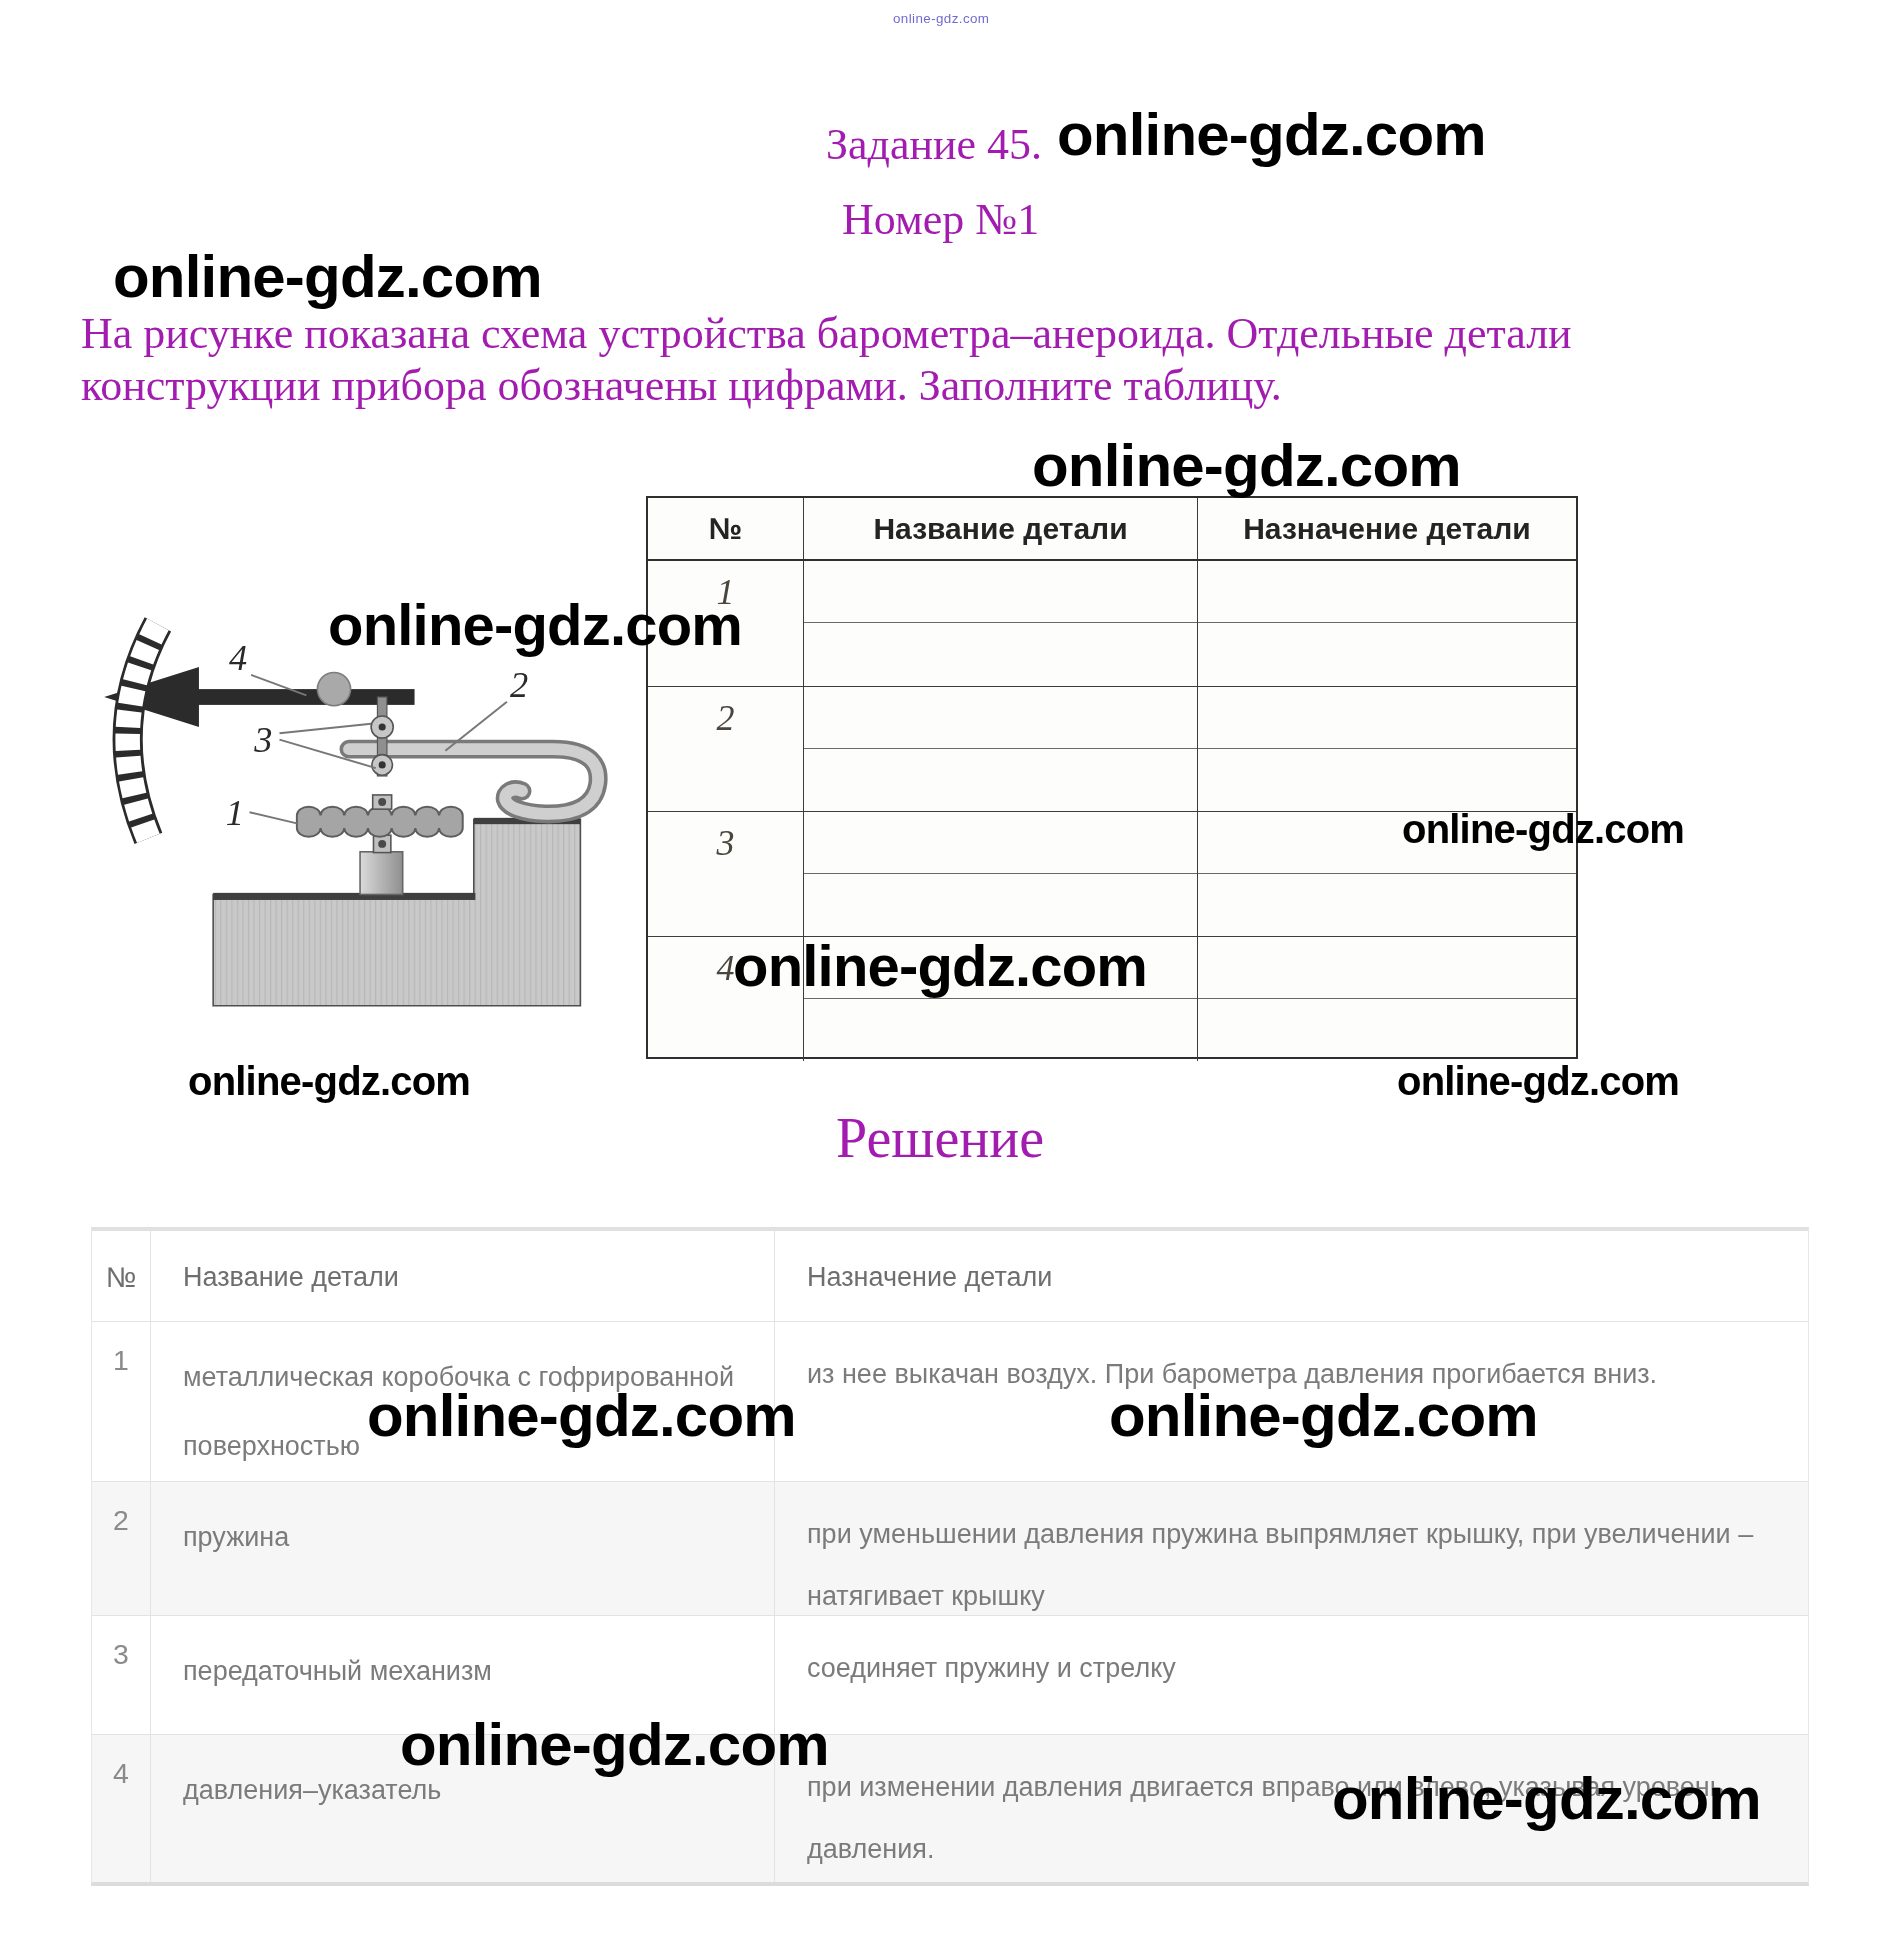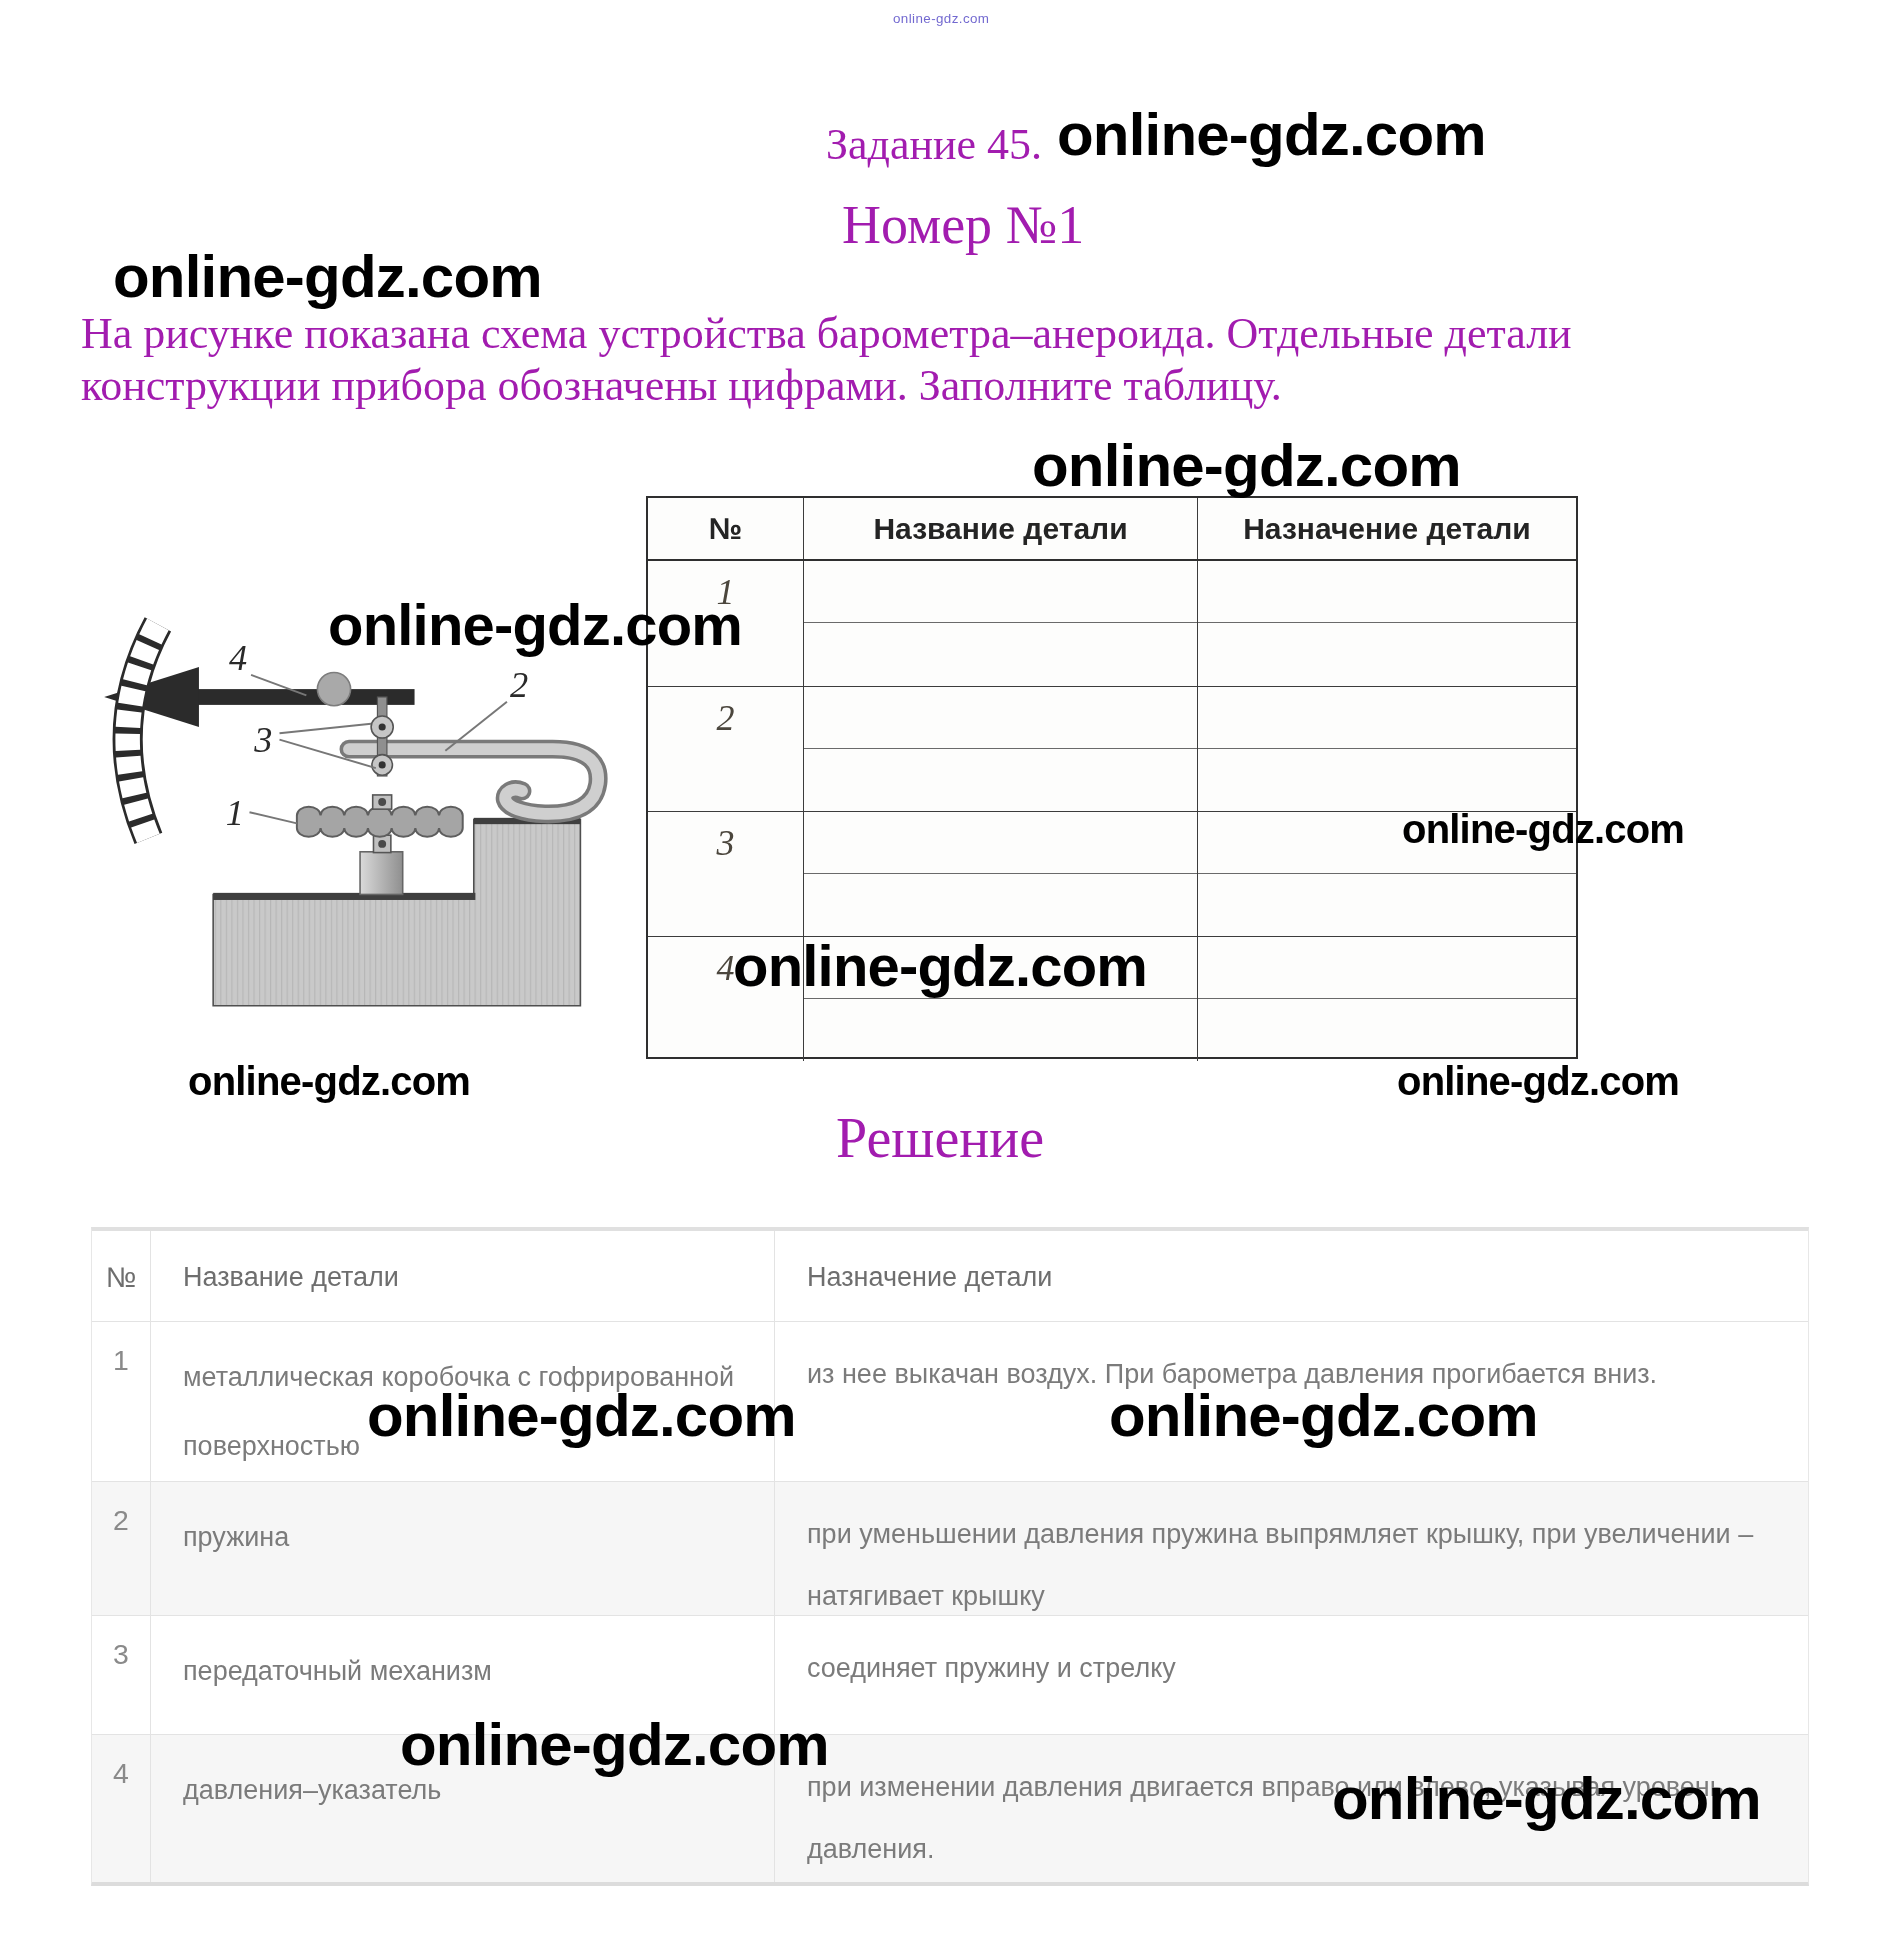--- a/index.html
+++ b/index.html
@@ -12,21 +12,21 @@
   .wm { position:absolute; font-family:"Liberation Sans", sans-serif; font-weight:bold;
         color:#000; white-space:nowrap; z-index:6; letter-spacing:-0.8px; }
   .wm-76 { font-size:60px; }
   .wm-74 { font-size:58px; }
   .wm-50 { font-size:40px; }
   .wm-top { font-size:13.4px; font-weight:normal; color:#5a4fc8; letter-spacing:0.4px; opacity:.85; }
 
   
   .serif { font-family:Liberation Serif, serif; color:#a21caf; white-space:nowrap; }
   .title-prefix { font-size:44px; }
-  .subtitle { font-size:54px; }
+  .subtitle { font-size:44px; }
   .intro { font-size:44px; }
   .solution-heading { font-size:56px; }
 
   
   .qtable { position:absolute; left:646px; top:496px; width:932px; height:563px;
             border:2.4px solid #2f2f2f; box-sizing:border-box; background:#fdfdfc; z-index:2; }
   .qheader { display:flex; height:63px; border-bottom:2.4px solid #2f2f2f; box-sizing:border-box; }
   .qhcell { font-weight:bold; font-size:30px; color:#242424; display:flex;
             align-items:center; justify-content:center; box-sizing:border-box; }
   .qh-num  { width:155px; }

